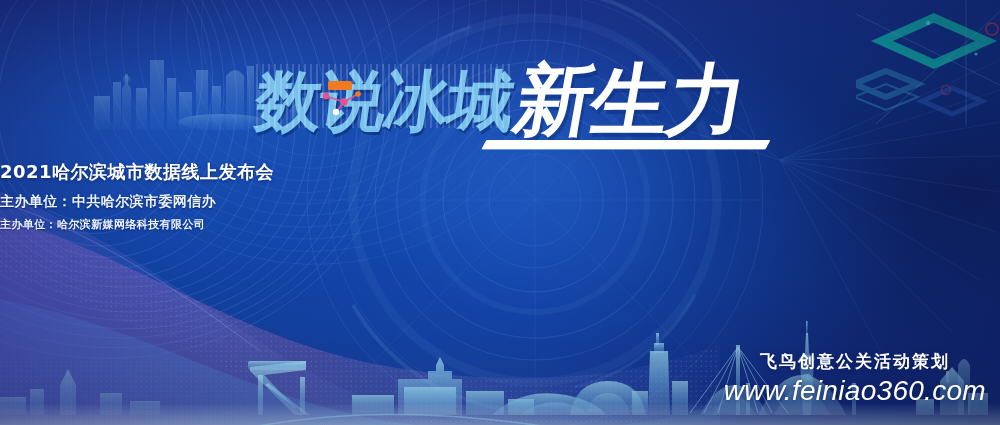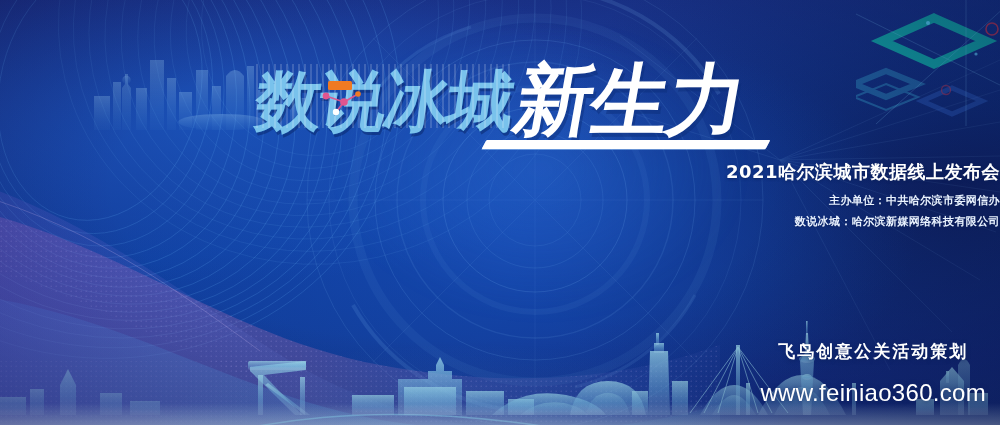--- a/index.html
+++ b/index.html
@@ -87,49 +87,50 @@
   
   .underline{
     position:absolute;left:228px;top:82px;width:284px;height:9px;
     background:#ffffff;transform:skewX(-28deg);border-radius:1px;
     box-shadow:0 1px 0 rgba(180,220,255,.5);
   }
   
   .datanode{position:absolute;left:62px;top:16px;width:48px;height:48px;}
 
   
-  .sub-wrap{position:absolute;left:0;top:160px;width:1000px;text-align:right;}
+  .sub-wrap{position:absolute;left:0;top:160px;width:1000px;text-align:left;}
   .sub1{
     color:#ffffff;font-size:18px;font-weight:bold;letter-spacing:.5px;
     font-family:"DejaVu Sans","Liberation Sans",sans-serif;
     text-shadow:0 1px 3px rgba(8,28,86,.7);
   }
   .sub2{
-    color:#eaf3ff;font-size:11px;font-weight:bold;margin-top:9px;letter-spacing:.4px;
+    color:#eaf3ff;font-size:14px;font-weight:bold;margin-top:9px;letter-spacing:.4px;
     font-family:"DejaVu Sans","Liberation Sans",sans-serif;
     text-shadow:0 1px 2px rgba(8,28,86,.7);
   }
   .sub3{
     color:#eaf3ff;font-size:11px;font-weight:bold;margin-top:6px;letter-spacing:.4px;
     font-family:"DejaVu Sans","Liberation Sans",sans-serif;
     text-shadow:0 1px 2px rgba(8,28,86,.7);
   }
 
   
   .wm{position:absolute;right:14px;bottom:18px;text-align:center;}
   .wm-cn{
     color:#ffffff;font-size:17px;font-weight:bold;letter-spacing:2px;
     font-family:"DejaVu Sans","Liberation Sans",sans-serif;
     text-shadow:0 1px 4px rgba(10,30,90,.85);
     margin-top:8px;
   }
   .wm-url{
-    color:#ffffff;font-size:24px;margin-top:16px;letter-spacing:.3px;
+    color:#ffffff;font-size:28px;margin-top:2px;letter-spacing:.3px;
     font-family:"Liberation Sans","DejaVu Sans",sans-serif;
     text-shadow:0 1px 5px rgba(10,30,90,.85);
+    font-style:italic;
   }
 </style>
 </head>
 <body>
 
 <div id="poster">
 
   <div class="layer">
     <svg class="swirl" viewBox="0 0 620 580" preserveAspectRatio="none">
       <g fill="none" stroke="#5fa8ee" stroke-width="0.7" opacity="0.55">
@@ -385,21 +386,21 @@
         <circle cx="26" cy="28" r="3.8" fill="#e0558f"></circle>
         <circle cx="40" cy="20" r="2.8" fill="#f07a22"></circle>
         <circle cx="18" cy="38" r="3.2" fill="#ffffff"></circle>
       </svg>
     </div>
   </div>
 
   <div class="sub-wrap">
     <div class="sub1">2021哈尔滨城市数据线上发布会</div>
     <div class="sub2">主办单位：中共哈尔滨市委网信办</div>
-    <div class="sub3">数说冰城：哈尔滨新媒网络科技有限公司</div>
+    <div class="sub3">主办单位：哈尔滨新媒网络科技有限公司</div>
   </div>
 
   <div class="wm">
     <div class="wm-cn">飞鸟创意公关活动策划</div>
     <div class="wm-url">www.feiniao360.com</div>
   </div>
 
 </div>
 
 </body></html>

